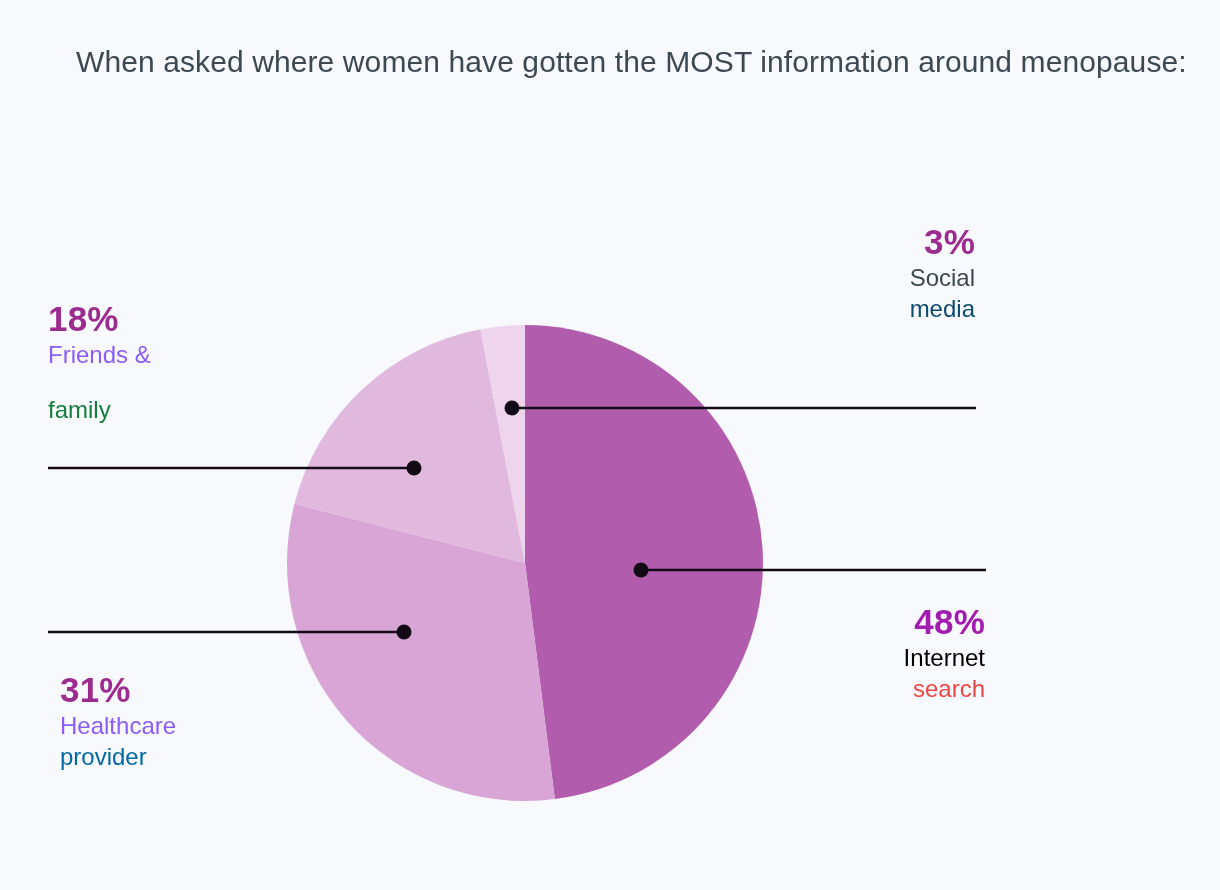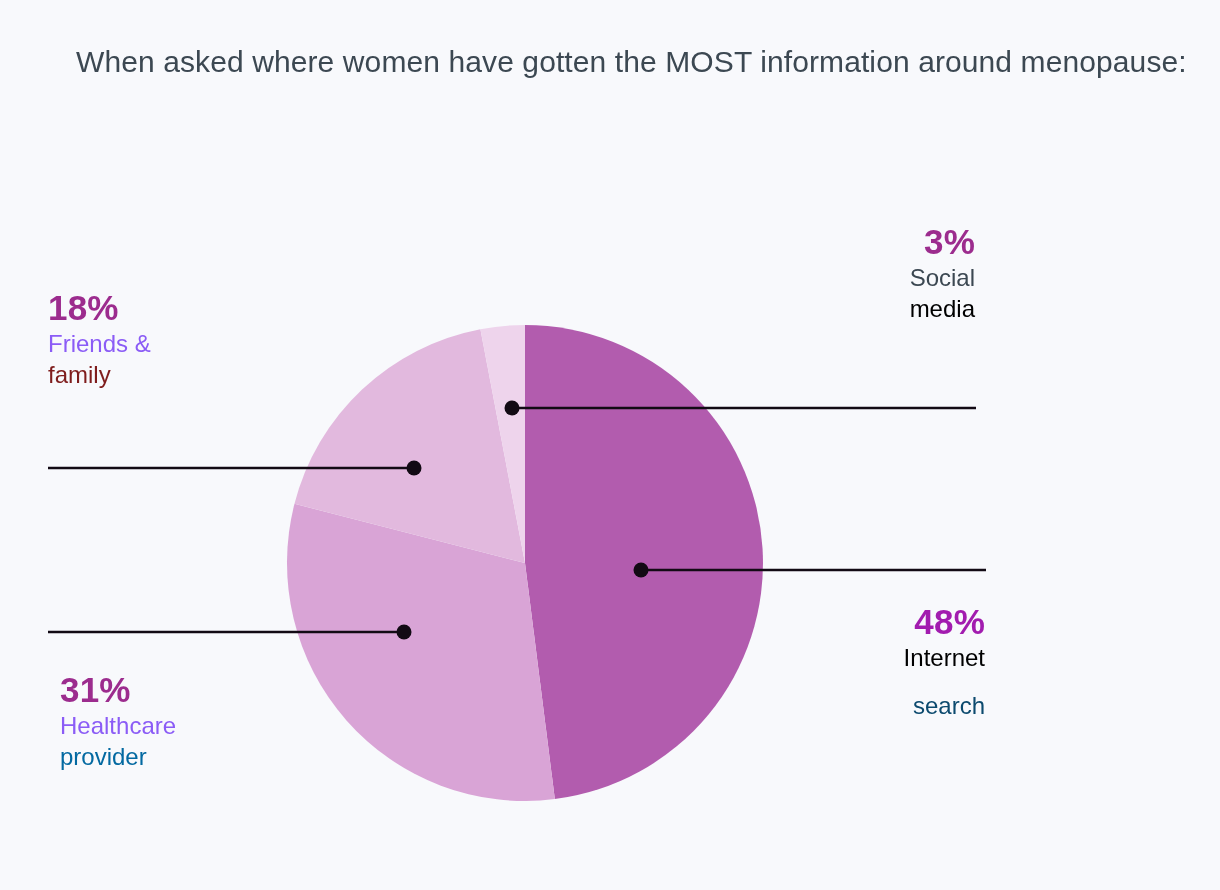--- a/index.html
+++ b/index.html
@@ -95,36 +95,36 @@
         <line x1="48" y1="468" x2="414" y2="468"></line>
         <circle cx="414" cy="468" r="7.5" stroke="none"></circle>
 
         <line x1="48" y1="632" x2="404" y2="632"></line>
         <circle cx="404" cy="632" r="7.5" stroke="none"></circle>
       </g>
     </svg>
   </div>
 
   <div class="callout left" id="callout-friends">
-    <span class="pct" style="color: rgb(156, 44, 142);">18%</span>
+    <span class="pct" style="color: rgb(156, 44, 142); margin-top: 11px;">18%</span>
     <span class="lbl" style="color: #8b5cf6;">Friends &amp;</span>
-    <span class="lbl" style="color: #7f1d1d;">family</span>
+    <span class="lbl" style="color: #15803d; margin-top: 24px;">family</span>
   </div>
 
   <div class="callout left" id="callout-healthcare">
     <span class="pct" style="color: rgb(156, 44, 142);">31%</span>
     <span class="lbl" style="color: #8b5cf6;">Healthcare</span>
     <span class="lbl" style="color: #0369a1;">provider</span>
   </div>
 
   <div class="callout right" id="callout-social">
     <span class="pct" style="color: rgb(156, 44, 142);">3%</span>
     <span class="lbl" style="color: rgb(60, 72, 82);">Social</span>
-    <span class="lbl" style="color: #000000;">media</span>
+    <span class="lbl" style="color: #0c4a6e;">media</span>
   </div>
 
   <div class="callout right" id="callout-internet">
     <span class="pct" style="color: #a21caf;">48%</span>
     <span class="lbl" style="color: #000000;">Internet</span>
-    <span class="lbl" style="color: #0c4a6e; margin-top: 17px;">search</span>
+    <span class="lbl" style="color: #ef4444;">search</span>
   </div>
 
 </div>
 
 </body></html>

